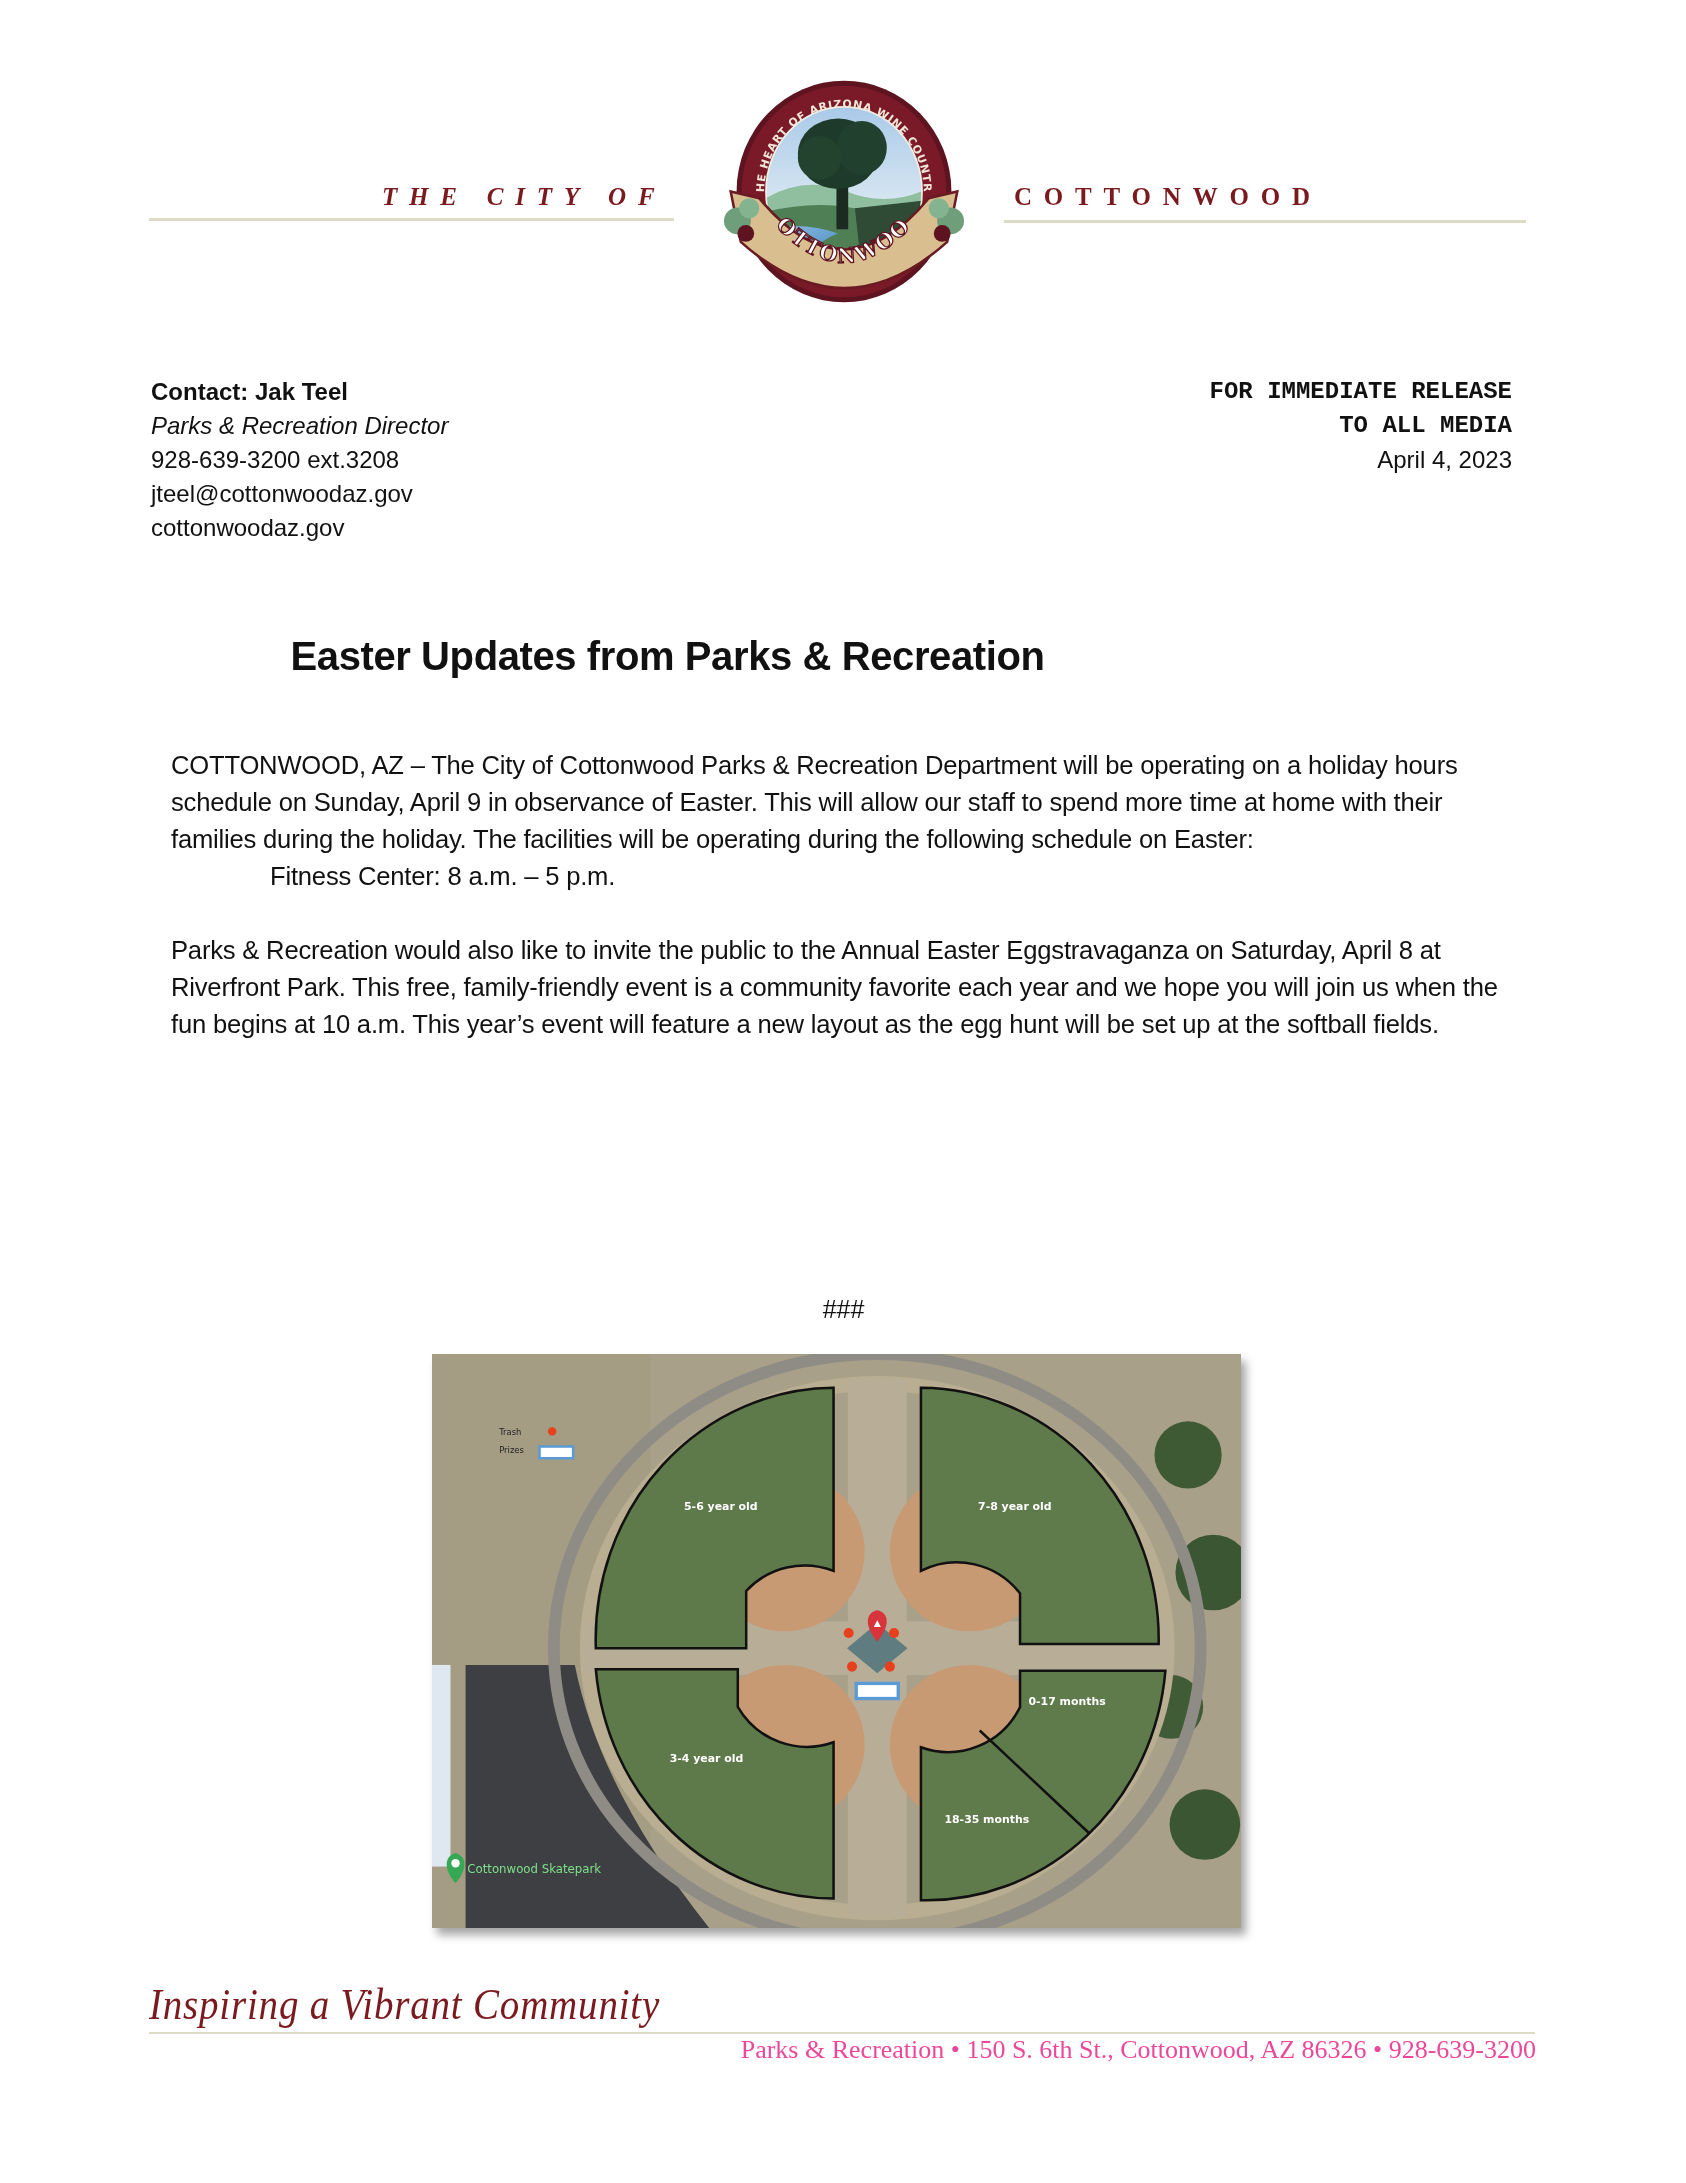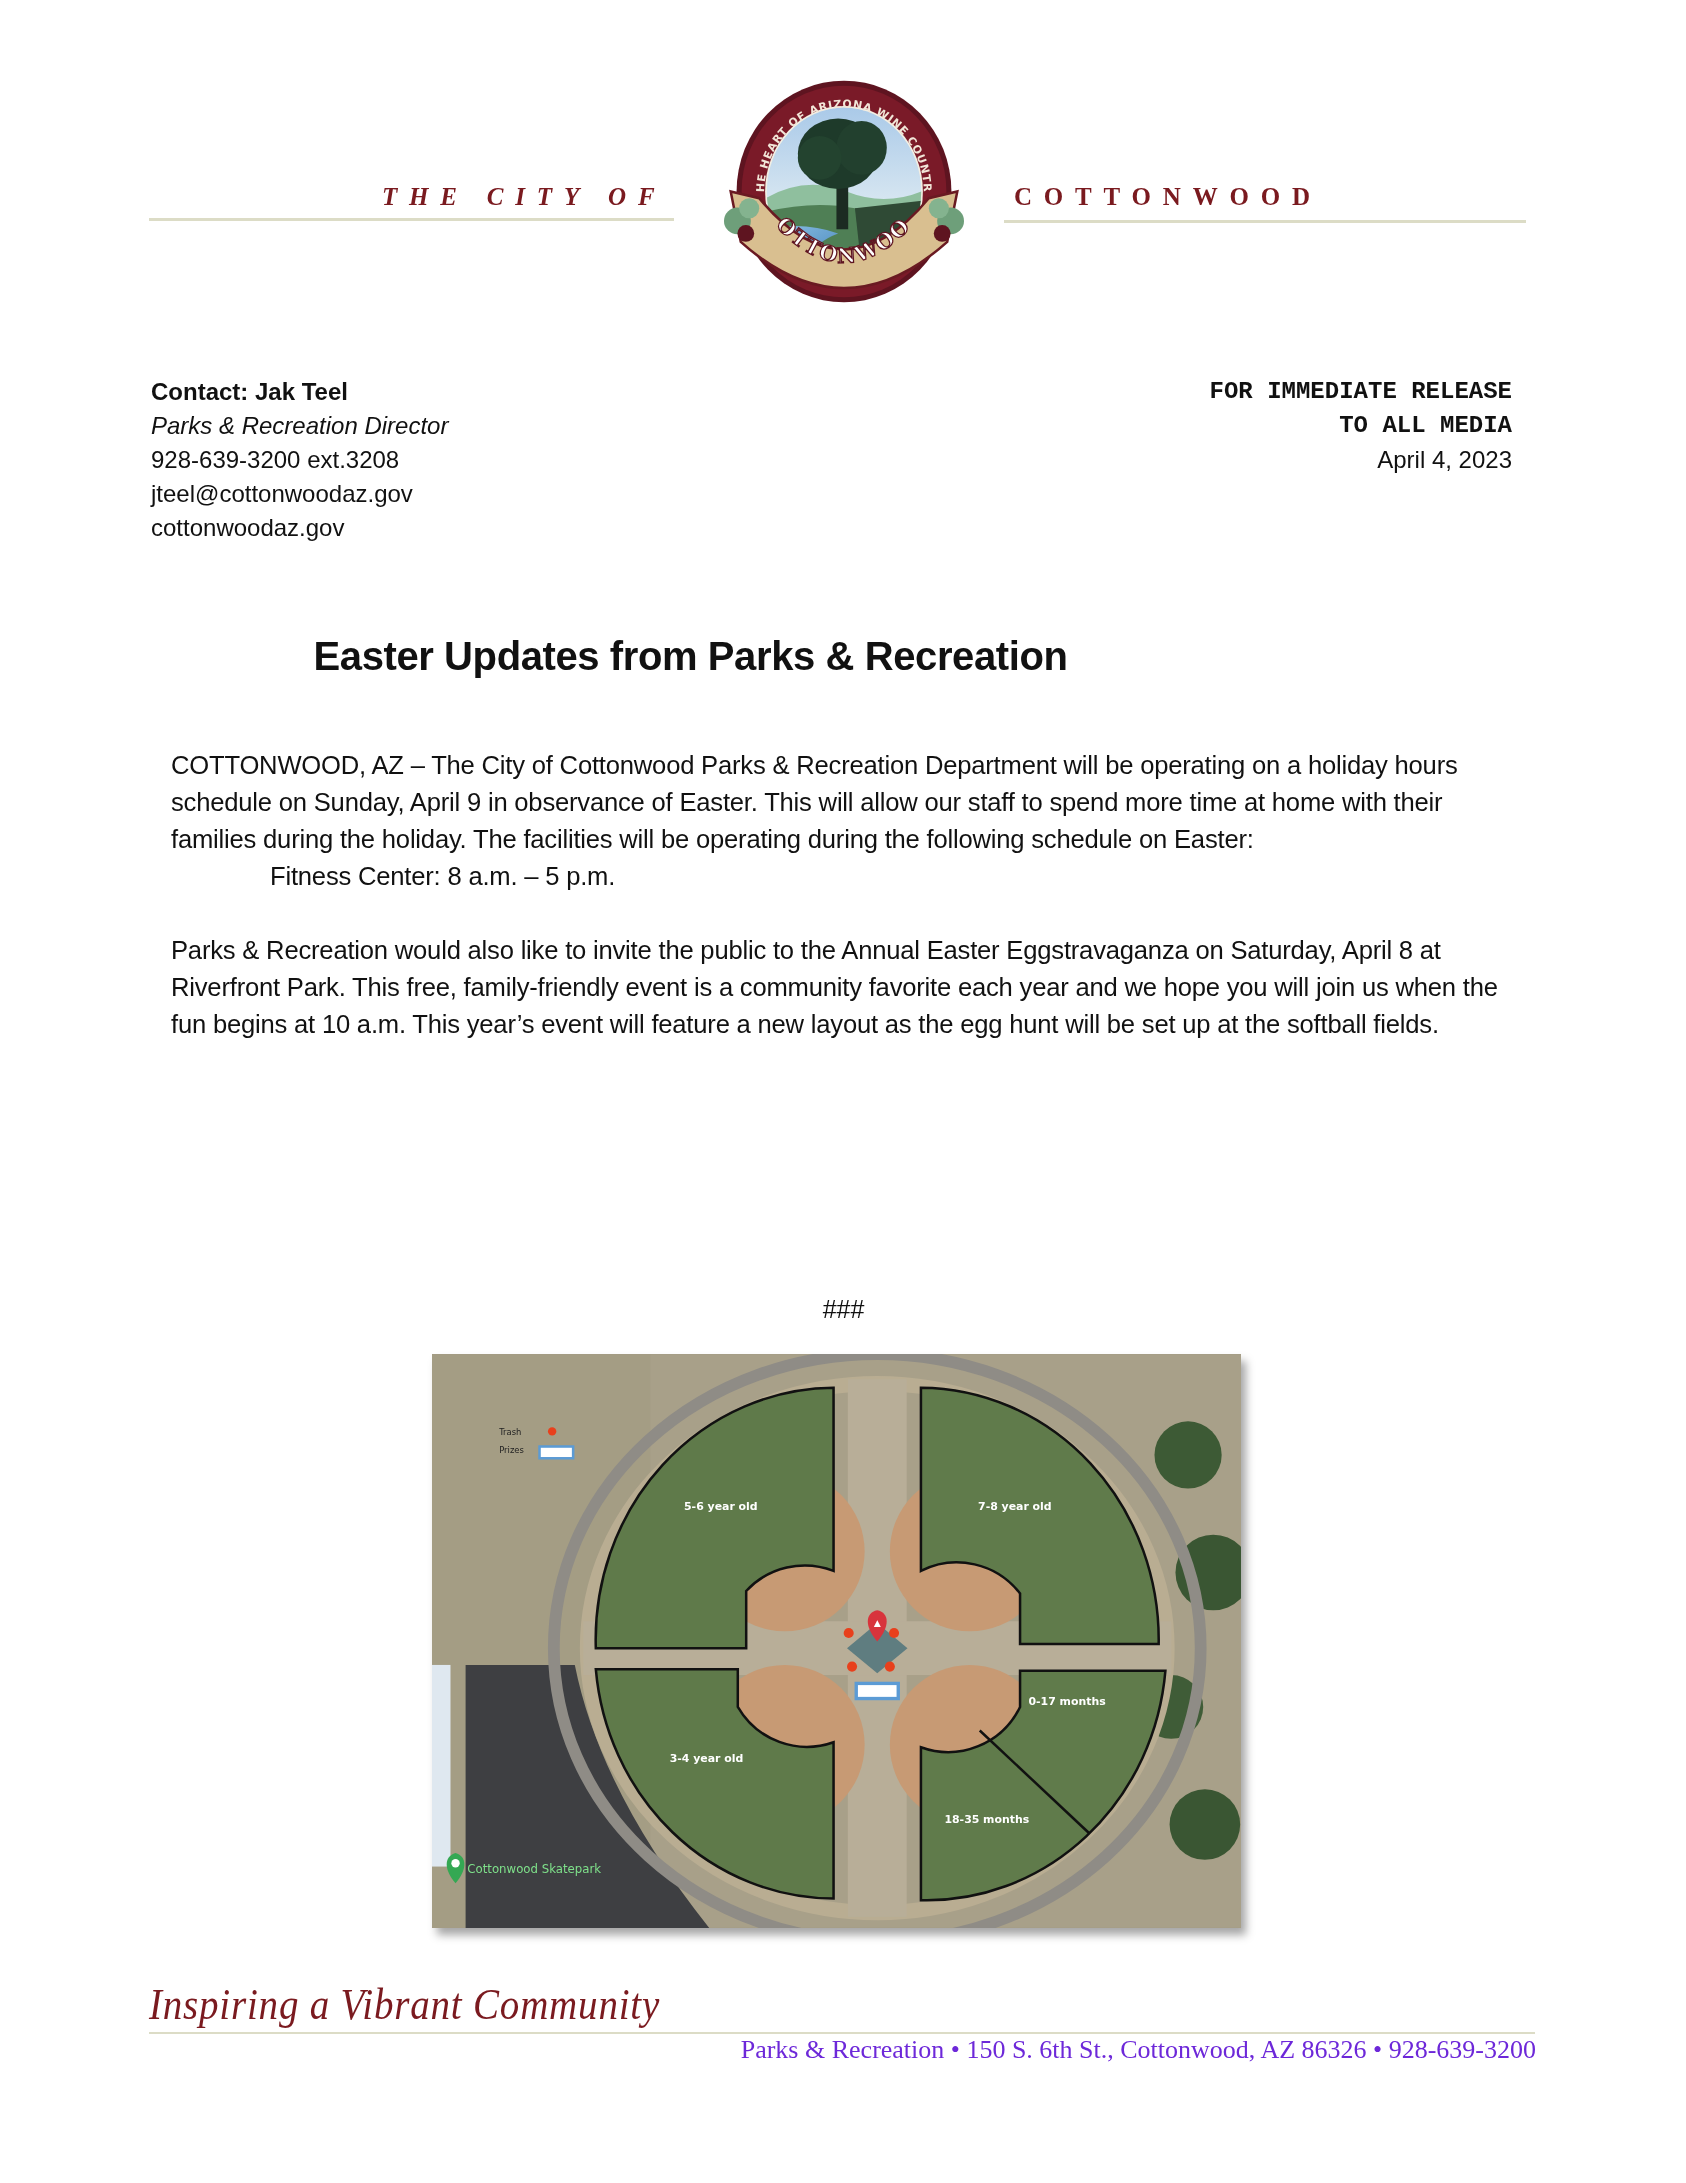--- a/index.html
+++ b/index.html
@@ -14,39 +14,39 @@
   .logo { position:absolute; left:712px; top:74px; width:264px; height:235px; }
 
   
   .contact { position:absolute; left:151px; top:375px; font-size:24px; line-height:34px; }
   .contact .bold { font-weight:bold; }
   .contact .ital { font-style:italic; }
   .release { position:absolute; right:175px; top:375px; text-align:right; font-size:24px; line-height:34px; }
   .release .bold { font-weight:bold;font-family:Liberation Mono, monospace; }
 
   .title { position:absolute; left:0; width:1335px; top:634px; text-align:center;
-           font-size:40px; font-weight:bold; letter-spacing:-0.4px;margin-left:23px; }
+           font-size:40px; font-weight:bold; letter-spacing:-0.4px; }
 
   .body { position:absolute; left:171px; width:1360px; font-size:25.6px; line-height:37px; letter-spacing:-0.2px; }
   .body p { margin:0; }
   .sched { padding-left:99px; }
 
   .hash { position:absolute; left:0; width:1687px; top:1295px; text-align:center; font-size:25px; }
 
   
   .map { position:absolute; left:432px; top:1354px; width:809px; height:574px;
          box-shadow: 5px 6.7px 8.4px rgba(0,0,0,0.35); overflow:hidden; background:#9c9478; }
   .map svg { display:block; }
 
   
   .footer-script { position:absolute; left:149px; top:1978px; font-family:"Liberation Serif", serif;
                    font-style:italic; font-size:39px; color:#7a1a1f; letter-spacing:0.8px; transform:scaleY(1.15); transform-origin:left top; }
   .footer-line { position:absolute; left:149px; top:2032px; width:1386px; height:1.7px; background:#dcdcc6; }
   .footer-addr { position:absolute; right:151px; top:2035px; font-family:"Liberation Serif", serif;
-                 font-size:26px; color:#6d28d9; white-space:nowrap; }
+                 font-size:26px; color:#ec4899; white-space:nowrap; }
 </style>
 </head>
 <body>
 
 <div class="hdr-text" style="left:382px;font-style:italic;">THE CITY OF</div>
 <div class="hdr-line" style="left:149px; top:218px; width:525px;"></div>
 <div class="hdr-text" style="left:1014px;">COTTONWOOD</div>
 <div class="hdr-line" style="left:1004px; top:220px; width:522px;"></div>
 
 <div class="logo">

